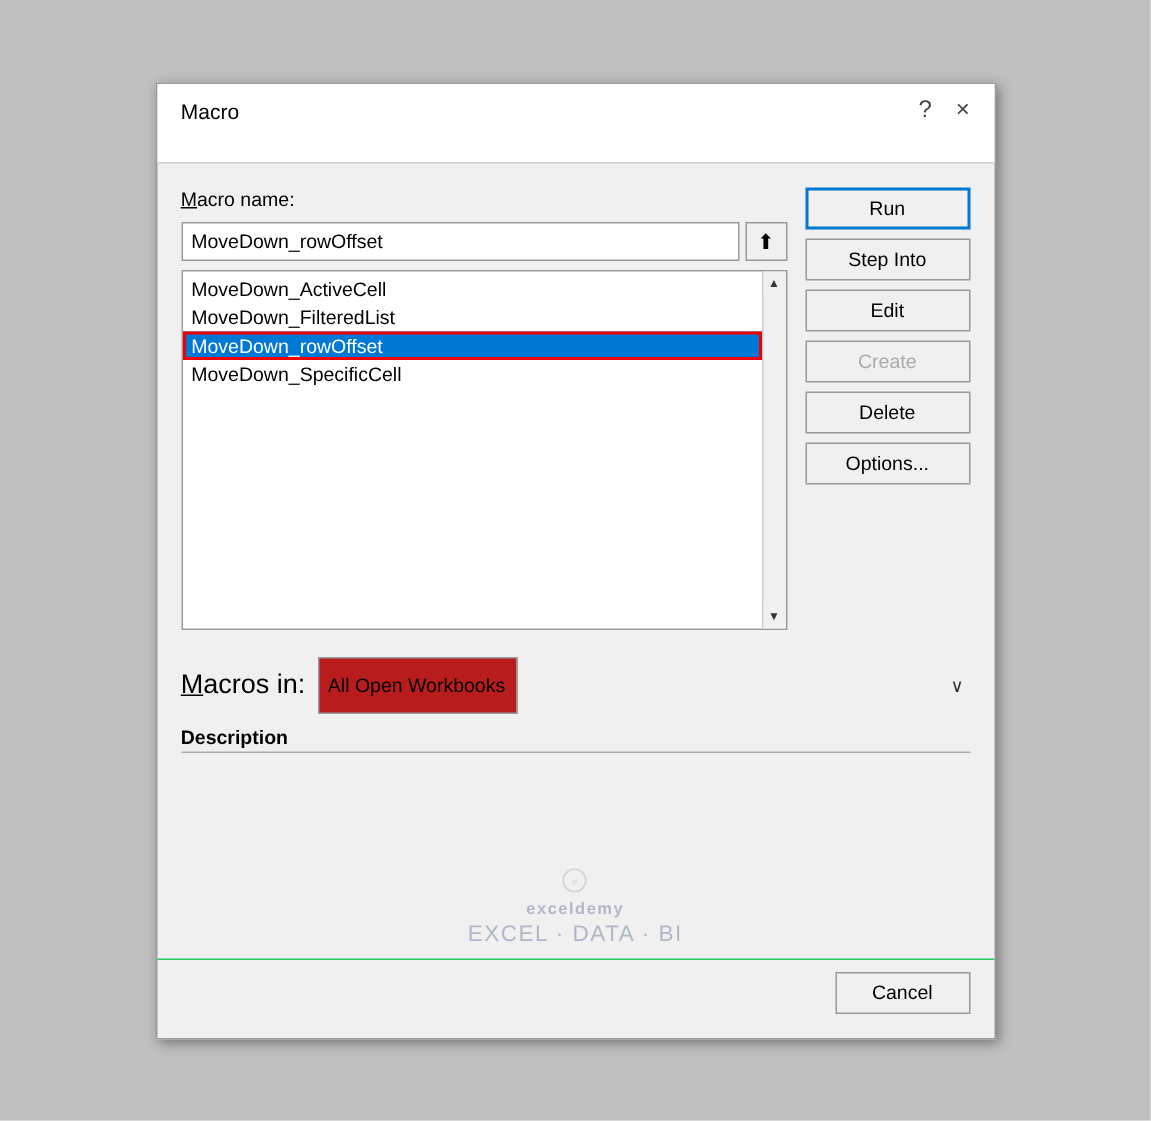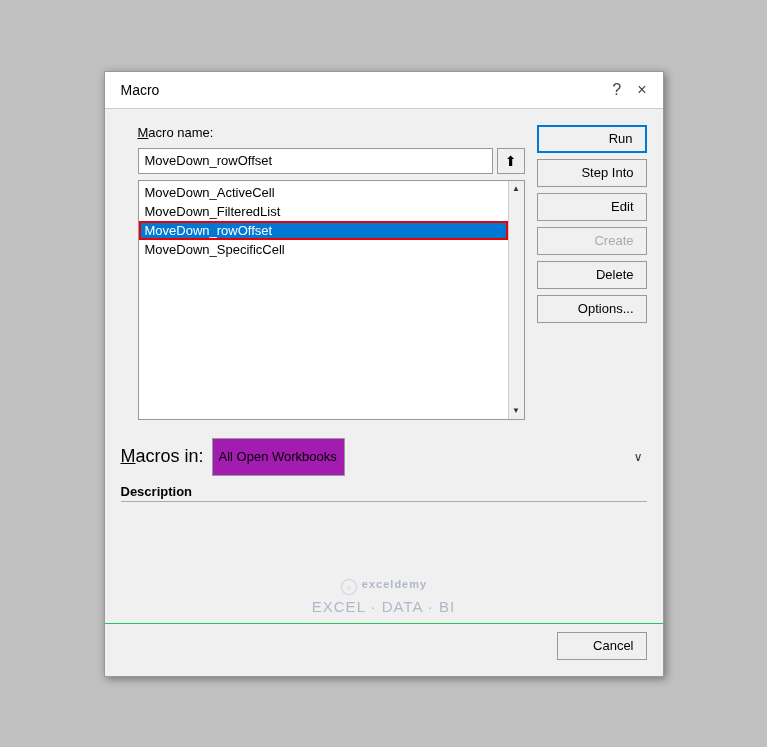--- a/index.html
+++ b/index.html
@@ -16,21 +16,21 @@
     .dialog {
       background: #f0f0f0;
       border: 1px solid #999;
       box-shadow: 2px 2px 8px rgba(0,0,0,0.4);
       width: 560px;
       padding: 0;
     }
     .title-bar {
       background: #fff;
       border-bottom: 1px solid #ccc;
-      padding: 10px 12px 10px 16px;
+      padding: 10px 12px 26px 16px;
       display: flex;
       align-items: center;
       justify-content: space-between;
     }
     .title-bar-title {
       font-size: 14px;
       font-weight: 400;
       color: #000;
     }
     .title-bar-controls {
@@ -41,21 +41,21 @@
     .title-btn {
       background: none;
       border: none;
       cursor: pointer;
       font-size: 16px;
       color: #444;
       padding: 0 4px;
       line-height: 1;
     }
     .dialog-body {
-      padding: 16px 16px 12px 33px;
+      padding: 16px 16px 12px 16px;
       display: flex;
       gap: 12px;
     }
     .left-panel {
       flex: 1;
       display: flex;
       flex-direction: column;
       gap: 6px;
     }
     .right-panel {
@@ -153,21 +153,21 @@
     }
     .bottom-label {
       font-size: 18px;
       color: #000;
       white-space: nowrap;
     }
     .macros-in-select {
       flex: 1;
       height: 38px;
       border: 1px solid #999;
-      background: #a21caf;
+      background: #b91c1c;
       font-size: 13px;
       padding: 2px 6px;
       appearance: none;
       -webkit-appearance: none;
       cursor: pointer;
     }
     .select-wrapper {
       position: relative;
       flex: 1;
     }
@@ -205,21 +205,21 @@
       border-top: 1px solid #22c55e;
     }
     .action-btn {
       min-width: 90px;
       height: 28px;
       border: 1px solid #999;
       background: #f0f0f0;
       font-size: 13px;
       cursor: pointer;
       padding: 0 12px;
-      text-align: right;
+      text-align: center;
     }
     .action-btn:disabled {
       color: #aaa;
       cursor: default;
       background: #f0f0f0;
     }
     .action-btn.primary {
       border: 2px solid #0078d4;
       background: #f0f0f0;
       font-weight: 400;
@@ -232,24 +232,25 @@
       padding: 4px 0 8px 0;
       color: #b0b8c8;
       font-size: 11px;
       display: flex;
       flex-direction: column;
       align-items: center;
       gap: 2px;
     }
     .watermark-logo {
       display: flex;
-      align-items: flex-start;
+      align-items: center;
       gap: 4px;
       color: #b0b8c8;
       font-size: 11px;
+      flex-direction: column;
     }
     .watermark-icon {
       width: 18px;
       height: 18px;
       opacity: 0.5;
     }
     .watermark-sub {
       font-size: 15px;
       letter-spacing: 1px;
       color: #b0b8c8;

